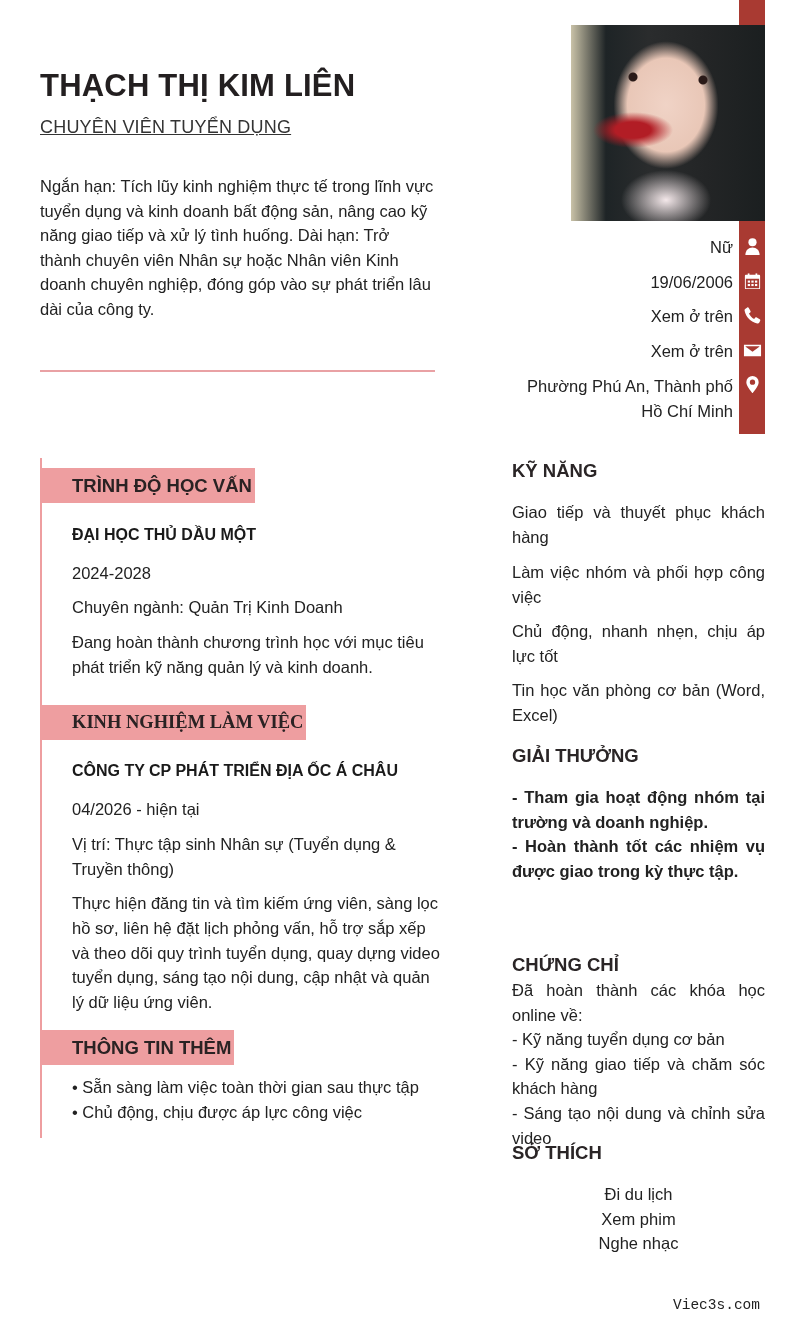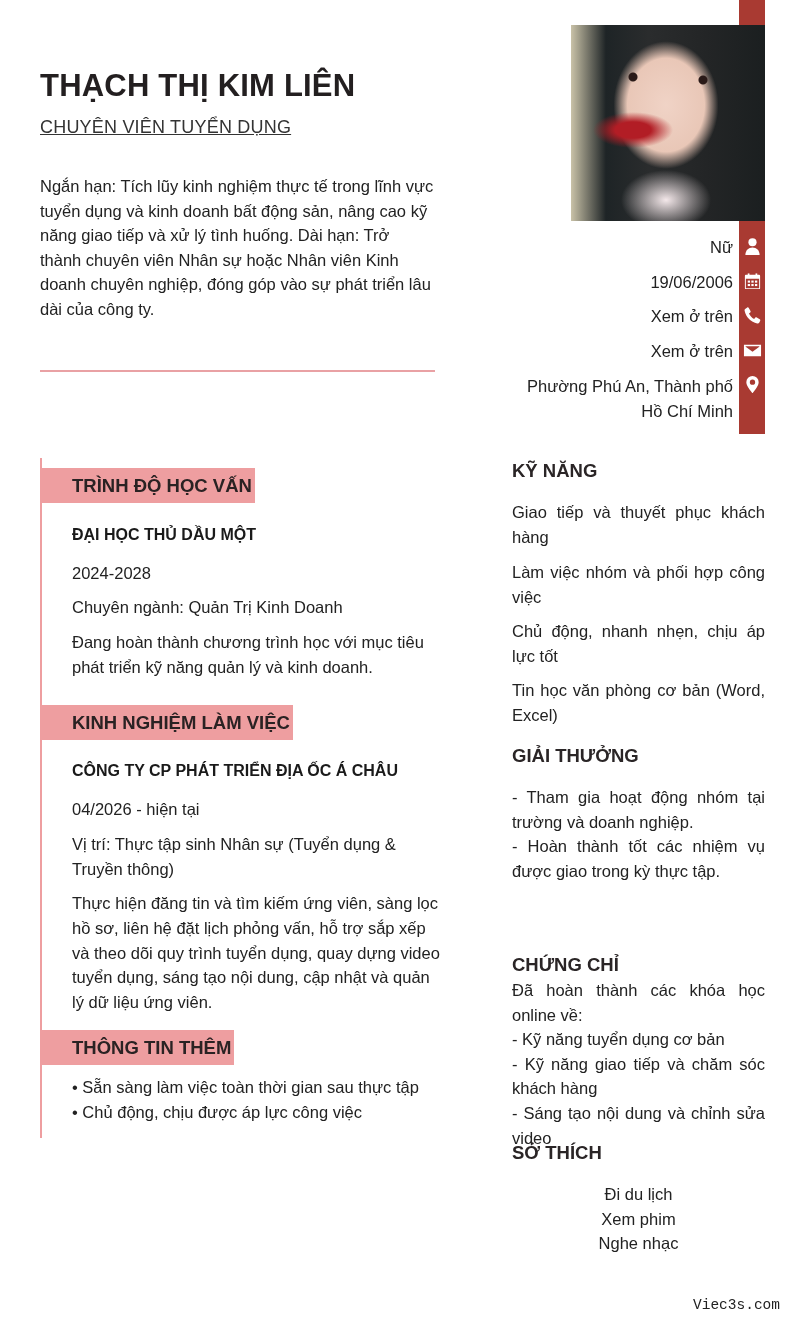--- a/index.html
+++ b/index.html
@@ -88,21 +88,21 @@
     left: 512px; width: 253px;
     font-size: 16.5px; line-height: 24.6px; color: #222;
     text-align: justify;
   }
   .right-text.left { text-align: center; }
   .right-item { display: block; }
 
   .watermark {
     left: 673px; top: 1297px;
     font-family: "Liberation Mono", "DejaVu Sans Mono", monospace;
-    font-size: 14.5px; color: #222; margin-left: 20px;
+    font-size: 14.5px; color: #222;
   }
 </style>
 </head>
 <body>
 
 <div class="abs name">THẠCH THỊ KIM LIÊN</div>
 <div class="abs job-title">CHUYÊN VIÊN TUYỂN DỤNG</div>
 <div class="abs objective">Ngắn hạn: Tích lũy kinh nghiệm thực tế trong lĩnh vực tuyển dụng và kinh doanh bất động sản, nâng cao kỹ năng giao tiếp và xử lý tình huống. Dài hạn: Trở thành chuyên viên Nhân sự hoặc Nhân viên Kinh doanh chuyên nghiệp, đóng góp vào sự phát triển lâu dài của công ty.</div>
 <div class="abs header-divider"></div>
 
@@ -158,40 +158,40 @@
 </div>
 
 <div class="abs left-border"></div>
 
 <div class="abs section-header" style="top:468px;">TRÌNH ĐỘ HỌC VẤN</div>
 <div class="abs entry-title" style="top:526px;">ĐẠI HỌC THỦ DẦU MỘT</div>
 <div class="abs entry-text" style="top:561px;">2024-2028</div>
 <div class="abs entry-text" style="top:595px;">Chuyên ngành: Quản Trị Kinh Doanh</div>
 <div class="abs entry-text" style="top:630px;">Đang hoàn thành chương trình học với mục tiêu phát triển kỹ năng quản lý và kinh doanh.</div>
 
-<div class="abs section-header" style="top:705px;">KINH NGHIỆM LÀM VIỆC</div>
+<div class="abs section-header" style="top:705px;font-family:Liberation Serif, serif;">KINH NGHIỆM LÀM VIỆC</div>
 <div class="abs entry-title" style="top:762px;">CÔNG TY CP PHÁT TRIỂN ĐỊA ỐC Á CHÂU</div>
 <div class="abs entry-text" style="top:797px;">04/2026 - hiện tại</div>
 <div class="abs entry-text" style="top:832px;">Vị trí: Thực tập sinh Nhân sự (Tuyển dụng &amp; Truyền thông)</div>
 <div class="abs entry-text" style="top:891px; width:372px;">Thực hiện đăng tin và tìm kiếm ứng viên, sàng lọc hồ sơ, liên hệ đặt lịch phỏng vấn, hỗ trợ sắp xếp và theo dõi quy trình tuyển dụng, quay dựng video tuyển dụng, sáng tạo nội dung, cập nhật và quản lý dữ liệu ứng viên.</div>
 
 <div class="abs section-header" style="top:1030px;">THÔNG TIN THÊM</div>
 <div class="abs entry-text" style="top:1075px; width:380px;">
   <span class="right-item">• Sẵn sàng làm việc toàn thời gian sau thực tập</span>
   <span class="right-item">• Chủ động, chịu được áp lực công việc</span>
 </div>
 
 <div class="abs right-heading" style="top:460px;">KỸ NĂNG</div>
 <div class="abs right-text" style="top:500px;">Giao tiếp và thuyết phục khách hàng</div>
 <div class="abs right-text" style="top:560px;">Làm việc nhóm và phối hợp công việc</div>
 <div class="abs right-text" style="top:619px;">Chủ động, nhanh nhẹn, chịu áp lực tốt</div>
 <div class="abs right-text" style="top:678px;">Tin học văn phòng cơ bản (Word, Excel)</div>
 
 <div class="abs right-heading" style="top:745px;">GIẢI THƯỞNG</div>
-<div class="abs right-text" style="top:785px;">
+<div class="abs right-text" style="top:785px;font-weight:bold;">
   <span class="right-item">- Tham gia hoạt động nhóm tại trường và doanh nghiệp.</span>
   <span class="right-item">- Hoàn thành tốt các nhiệm vụ được giao trong kỳ thực tập.</span>
 </div>
 
 <div class="abs right-heading" style="top:906px;margin-top:48px;">CHỨNG CHỈ</div>
 <div class="abs right-text" style="top:947px;margin-top:31px;">
   <span class="right-item">Đã hoàn thành các khóa học online về:</span>
   <span class="right-item">- Kỹ năng tuyển dụng cơ bản</span>
   <span class="right-item">- Kỹ năng giao tiếp và chăm sóc khách hàng</span>
   <span class="right-item">- Sáng tạo nội dung và chỉnh sửa video</span>

